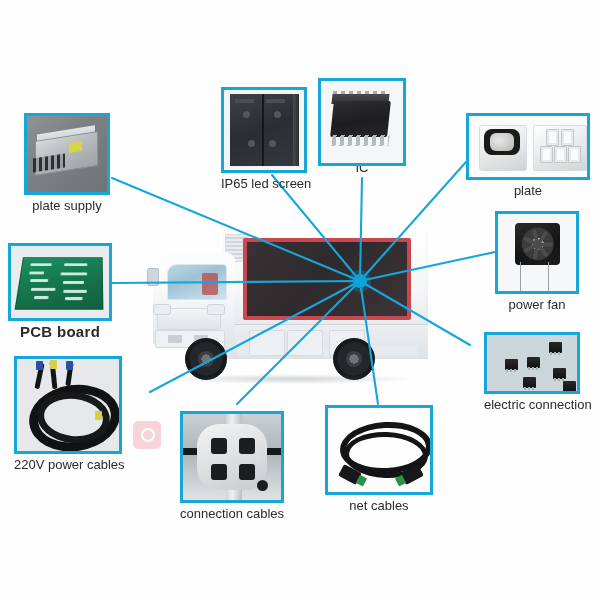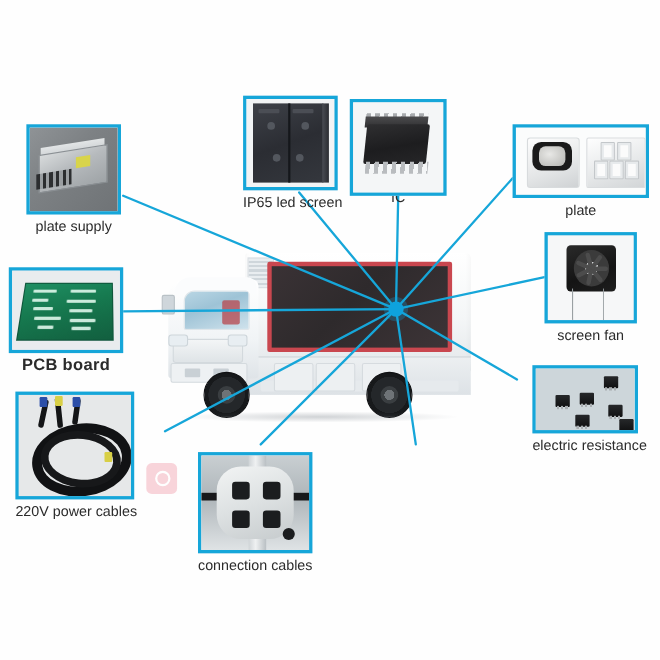--- a/index.html
+++ b/index.html
@@ -394,21 +394,21 @@
       <div class="led-knob" style="left:24%;top:26%;"></div>
       <div class="led-knob" style="left:62%;top:26%;"></div>
       <div class="led-knob" style="left:30%;top:62%;"></div>
       <div class="led-knob" style="left:56%;top:62%;"></div>
       <div class="led-bar" style="left:14%;top:11%;width:24%;"></div>
       <div class="led-bar" style="left:52%;top:11%;width:24%;"></div>
     </div>
     <div class="caption">IP65 led screen</div>
   </div>
 
-  <div class="card" style="left:318px;top:90px;">
+  <div class="card" style="left:318px;top:78px;">
     <div class="thumb" style="width:88px;height:88px;">
       <div class="ic-bg"></div>
       <div class="art ic-pins-t"></div>
       <div class="art ic-top"></div>
       <div class="art ic-body"></div>
       <div class="art ic-pins-b"></div>
     </div>
     <div class="caption" style="margin-top:-6px;">IC</div>
   </div>
 
@@ -439,21 +439,21 @@
           <div class="fan-blade" style="transform:translate(0,-50%) rotate(102deg);"></div>
           <div class="fan-blade" style="transform:translate(0,-50%) rotate(153deg);"></div>
           <div class="fan-blade" style="transform:translate(0,-50%) rotate(204deg);"></div>
           <div class="fan-blade" style="transform:translate(0,-50%) rotate(255deg);"></div>
           <div class="fan-blade" style="transform:translate(0,-50%) rotate(306deg);"></div>
         </div>
       </div>
       <div class="fan-wire" style="left:22px;top:48px;width:26px;"></div>
       <div class="fan-wire" style="left:50px;top:48px;width:22px;"></div>
     </div>
-    <div class="caption">screen fan</div>
+    <div class="caption">power fan</div>
   </div>
 
   <div class="card" style="left:8px;top:243px;">
     <div class="thumb" style="width:104px;height:78px;">
       <div class="pcb-bg"></div>
       <div class="art pcb-board">
         <div class="pcb-trace" style="left:10%;top:12%;width:26%;height:3px;"></div>
         <div class="pcb-trace" style="left:52%;top:12%;width:30%;height:3px;"></div>
         <div class="pcb-trace" style="left:10%;top:28%;width:18%;height:3px;"></div>
         <div class="pcb-trace" style="left:48%;top:30%;width:34%;height:3px;"></div>
@@ -471,21 +471,21 @@
   <div class="card" style="left:484px;top:332px;">
     <div class="thumb" style="width:96px;height:62px;">
       <div class="rs-bg"></div>
       <div class="rs-chip" style="left:62px;top:7px;"></div>
       <div class="rs-chip" style="left:18px;top:24px;"></div>
       <div class="rs-chip" style="left:40px;top:22px;"></div>
       <div class="rs-chip" style="left:66px;top:33px;"></div>
       <div class="rs-chip" style="left:36px;top:42px;"></div>
       <div class="rs-chip" style="left:76px;top:46px;"></div>
     </div>
-    <div class="caption">electric resistance</div>
+    <div class="caption">electric connection</div>
   </div>
 
   <div class="card" style="left:14px;top:356px;">
     <div class="thumb" style="width:108px;height:98px;">
       <div class="cab-bg"></div>
       <div class="cab-ring"></div>
       <div class="cab-ring2"></div>
       <div class="cab-lead" style="left:20px;top:4px;height:26px;transform:rotate(12deg);"></div>
       <div class="cab-lead" style="left:34px;top:2px;height:28px;transform:rotate(-6deg);"></div>
       <div class="cab-lead" style="left:50px;top:3px;height:24px;transform:rotate(8deg);"></div>
@@ -505,14 +505,24 @@
       <div class="art cp-plate"></div>
       <div class="cp-hole" style="left:28px;top:24px;width:16px;height:16px;"></div>
       <div class="cp-hole" style="left:56px;top:24px;width:16px;height:16px;"></div>
       <div class="cp-hole" style="left:28px;top:50px;width:16px;height:16px;"></div>
       <div class="cp-hole" style="left:56px;top:50px;width:16px;height:16px;"></div>
       <div class="cp-hole" style="left:74px;top:66px;width:11px;height:11px;border-radius:50%;"></div>
     </div>
     <div class="caption">connection cables</div>
   </div>
 
+  <div class="card" style="left:325px;top:405px;">
+    <div class="thumb" style="width:108px;height:90px;">
+      <div class="nc-bg"></div>
+      <div class="nc-loop" style="left:12px;top:14px;width:80px;height:40px;transform:rotate(-3deg);"></div>
+      <div class="nc-loop" style="left:16px;top:24px;width:74px;height:36px;transform:rotate(2deg);border-width:5px;"></div>
+      <div class="nc-plug" style="left:12px;top:60px;transform:rotate(28deg);"></div>
+      <div class="nc-plug" style="left:74px;top:60px;transform:rotate(-28deg) scaleX(-1);"></div>
+    </div>
+    <div class="caption">net cables</div>
+  </div>
 
 </div>
 
 </body></html>

